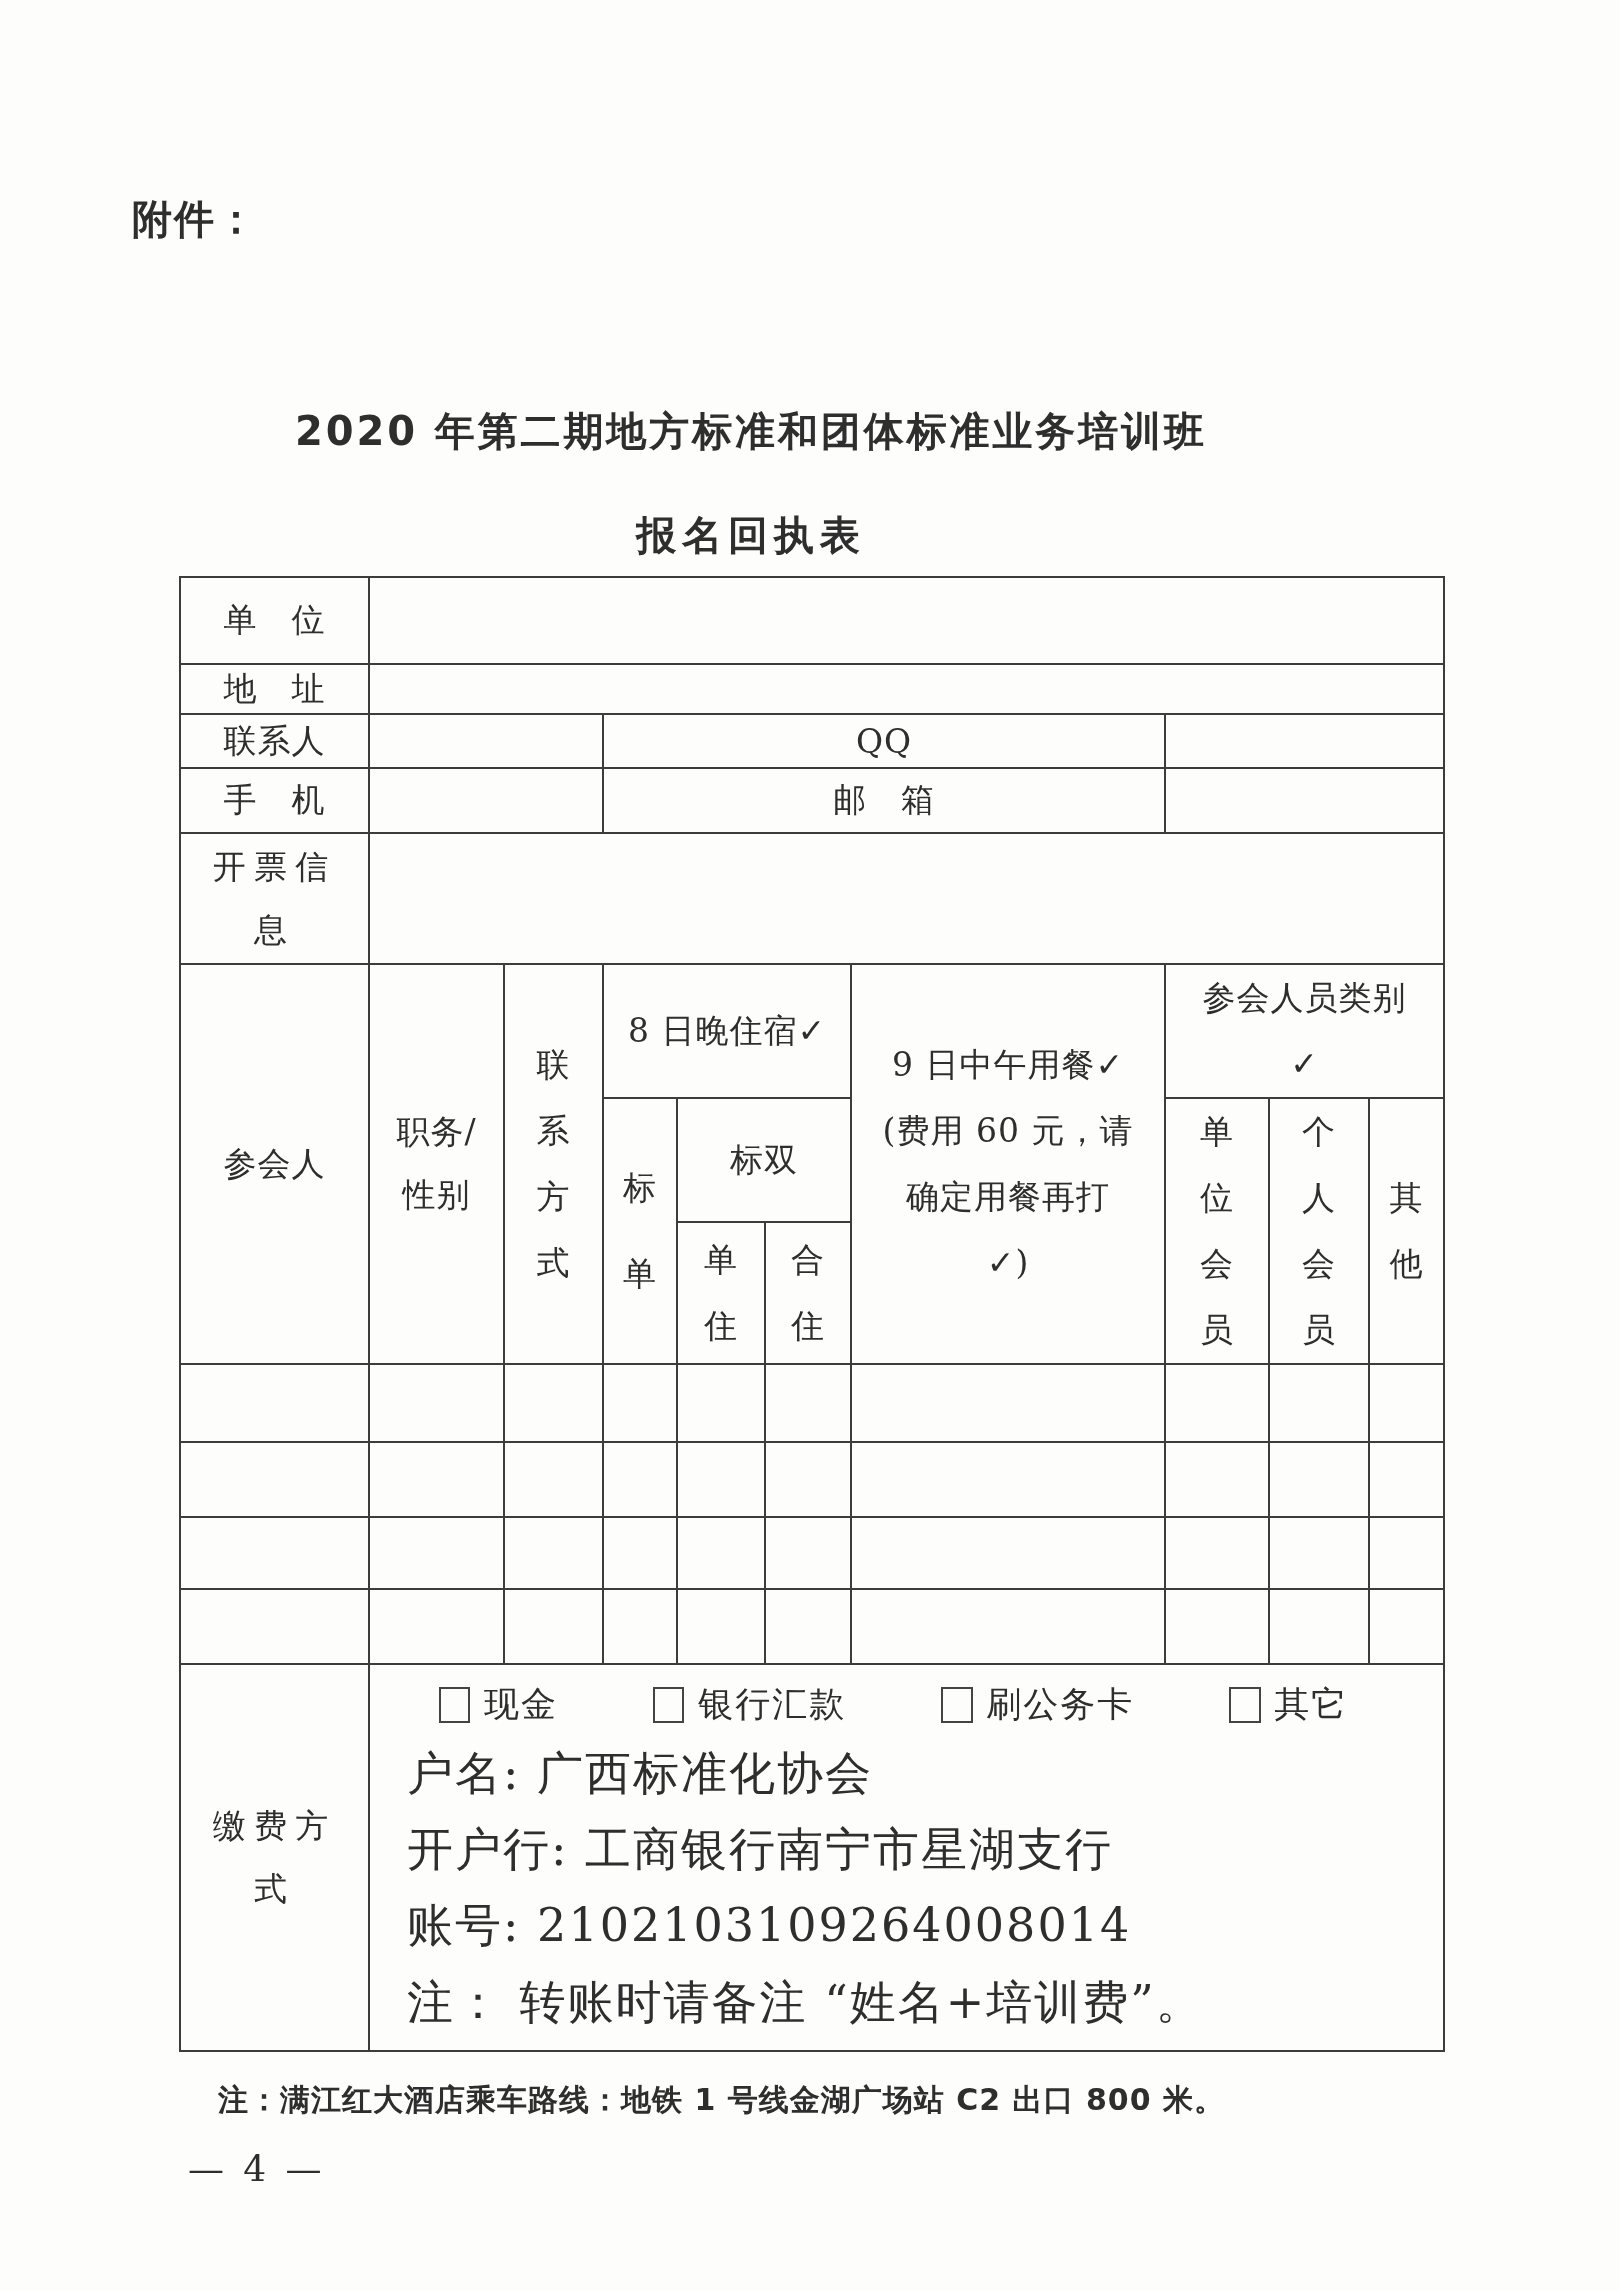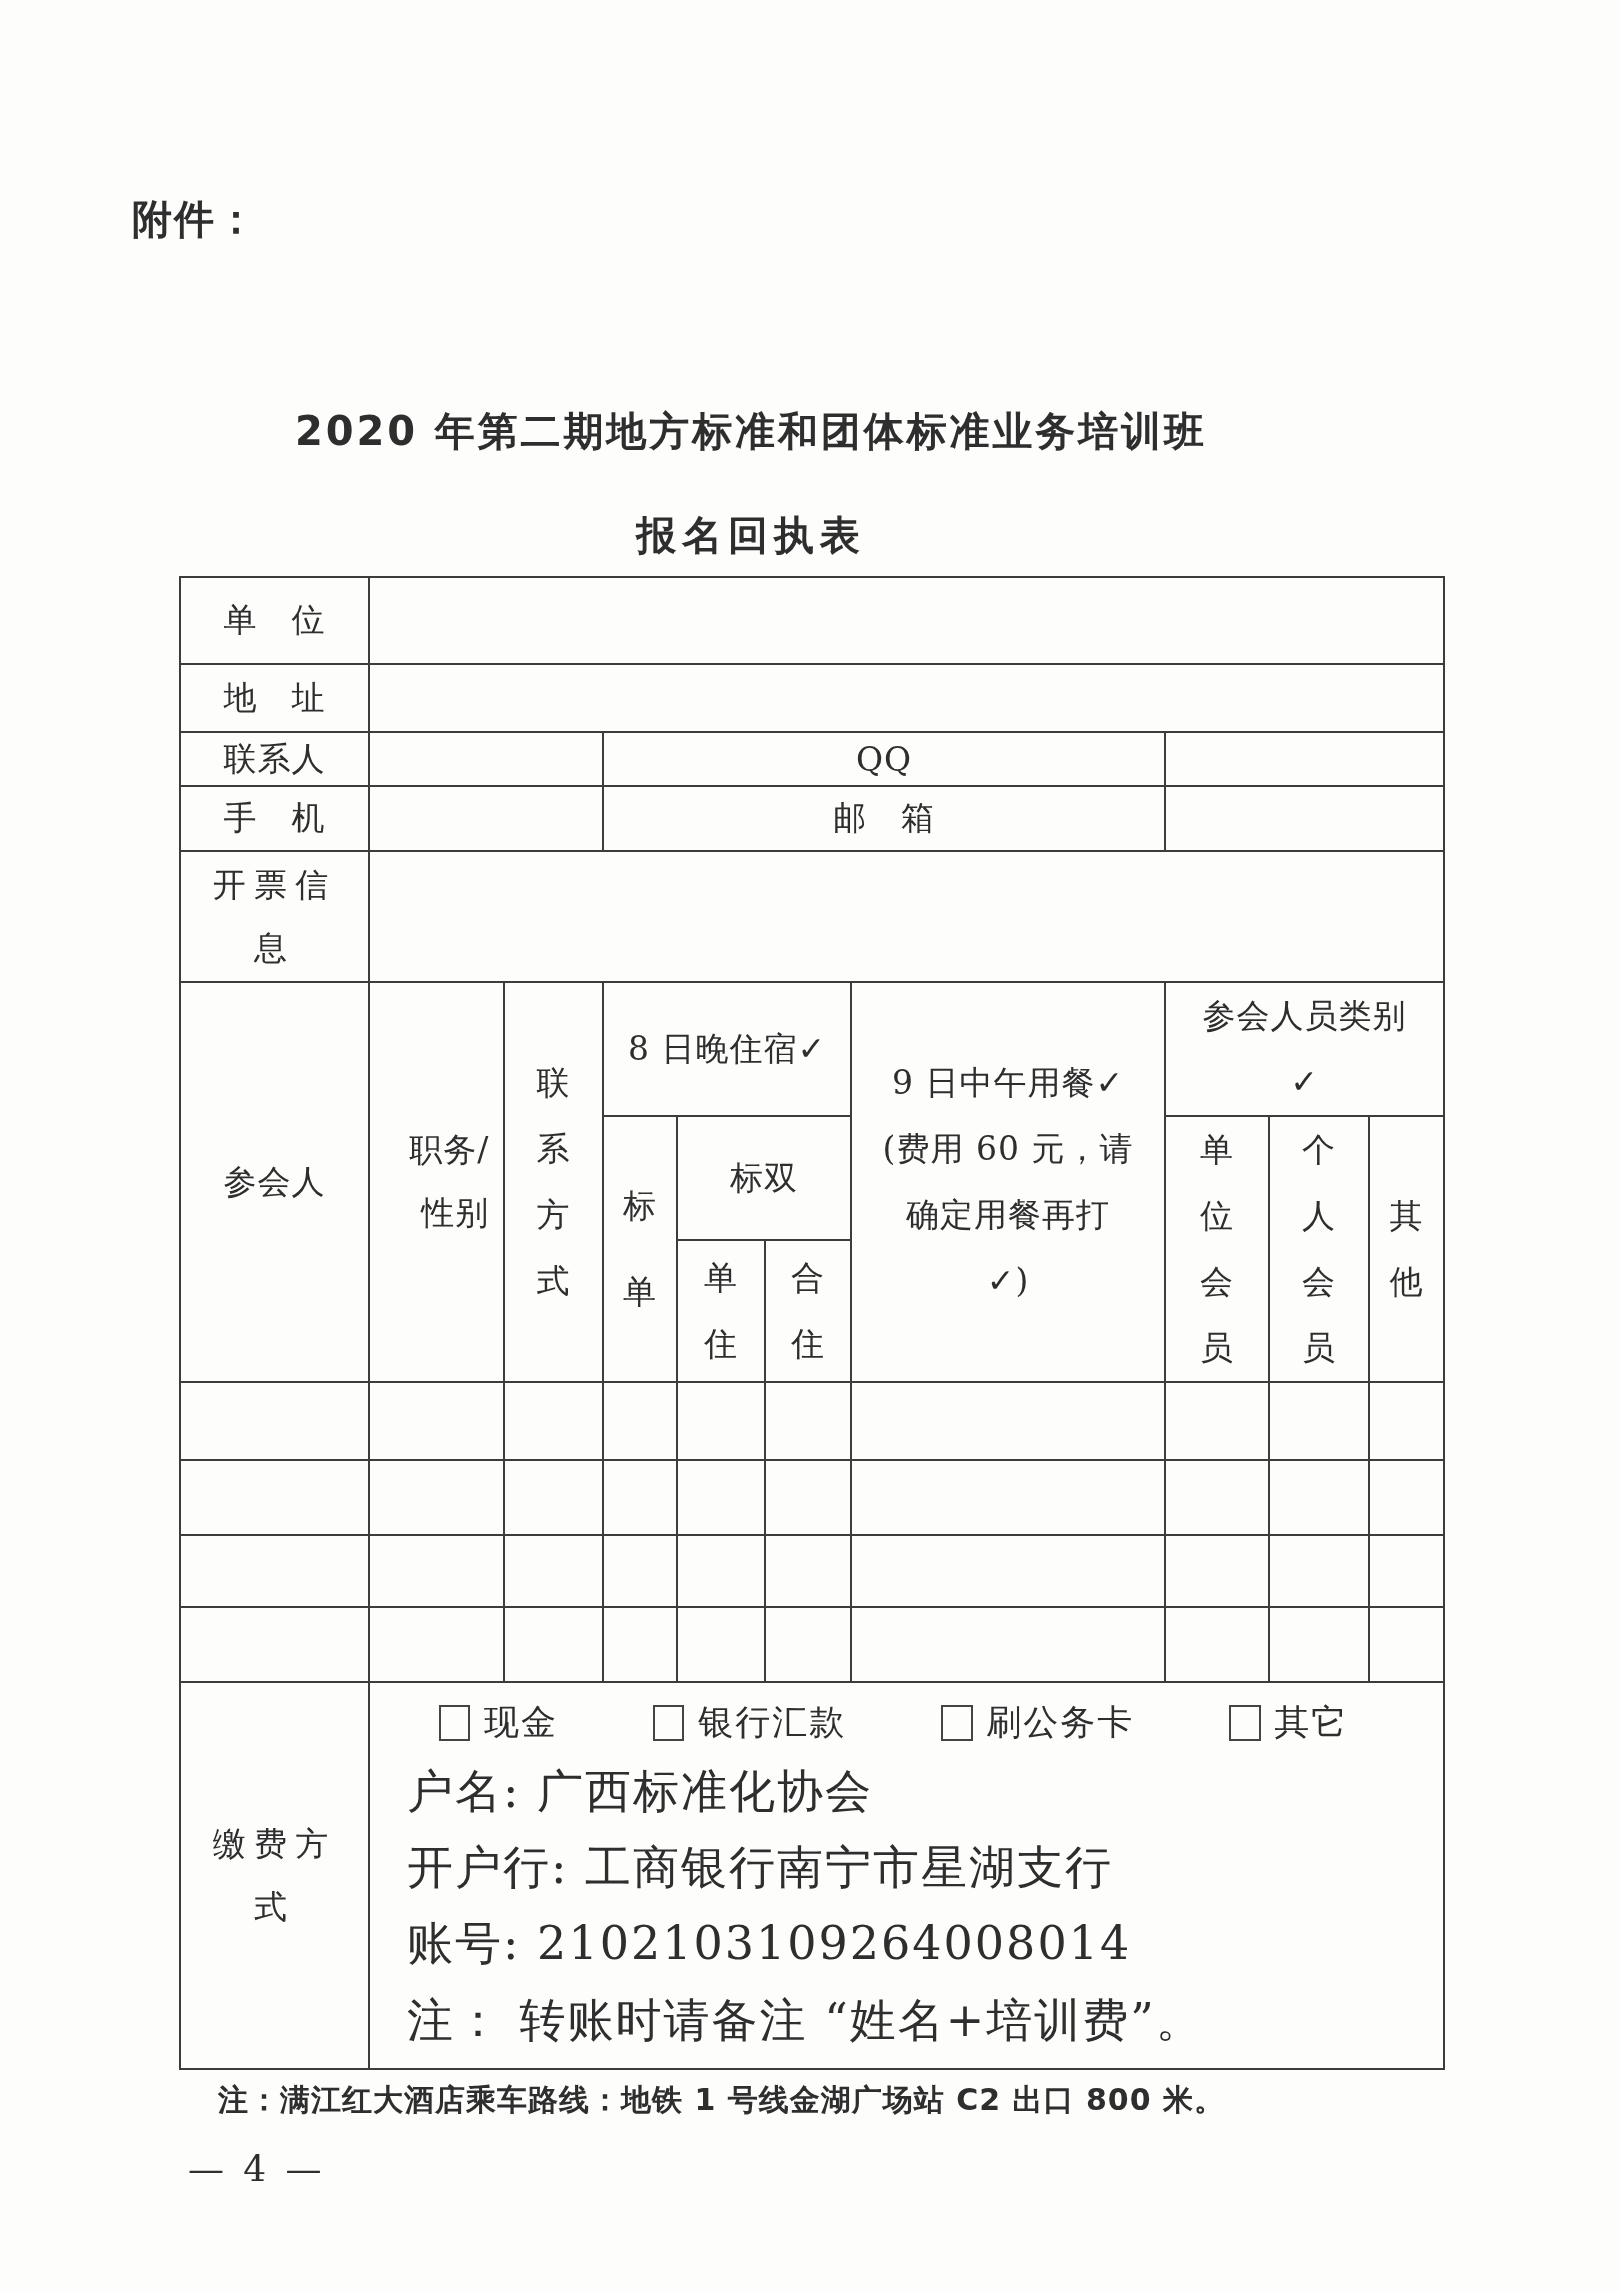--- a/index.html
+++ b/index.html
@@ -38,21 +38,21 @@
     padding:0;overflow:hidden;
   }
   td.hdr{font-size:32px;}
   .prewrap{white-space:pre-line;line-height:2.0;}
   
   .vt{display:inline-block;width:1.2em;word-break:break-all;line-height:2.0;white-space:normal;}
   .vt-loose{display:inline-block;width:1.2em;word-break:break-all;line-height:2.6;white-space:normal;}
   
   .lblwrap{display:inline-block;width:3.9em;letter-spacing:0.25em;word-break:break-all;line-height:1.9;}
   
-  .pgwrap{display:inline-block;width:3.2em;word-break:break-all;line-height:1.9;text-align:right;}
+  .pgwrap{display:inline-block;width:3.2em;word-break:break-all;line-height:1.9;}
 
   .paycell{vertical-align:middle;}
   .paybox{
     height:381px;display:flex;flex-direction:column;
     justify-content:space-evenly;align-items:flex-start;
     padding:2px 19.6px 2px 37px;text-align:left;
   }
   .payline{font-size:46px;letter-spacing:2px;white-space:nowrap;}
   .payops{display:flex;align-items:center;}
   .payopt{display:flex;align-items:center;margin-right:63px;font-size:35px;letter-spacing:2px;margin-left:32px;}
@@ -90,21 +90,21 @@
       <col style="width:100px">
     <col style="width:75px">
   </colgroup>
 
   <tbody>
       <tr style="height:87px">
     <td>单　位</td>
     <td colspan="9"></td>
   </tr>
 
-  <tr style="height:68px">
+  <tr style="height:50px">
     <td>地　址</td>
     <td colspan="9"></td>
   </tr>
 
   <tr style="height:54px">
     <td>联系人</td>
     <td colspan="2"></td>
     <td colspan="4">QQ</td>
     <td colspan="3"></td>
   </tr>

